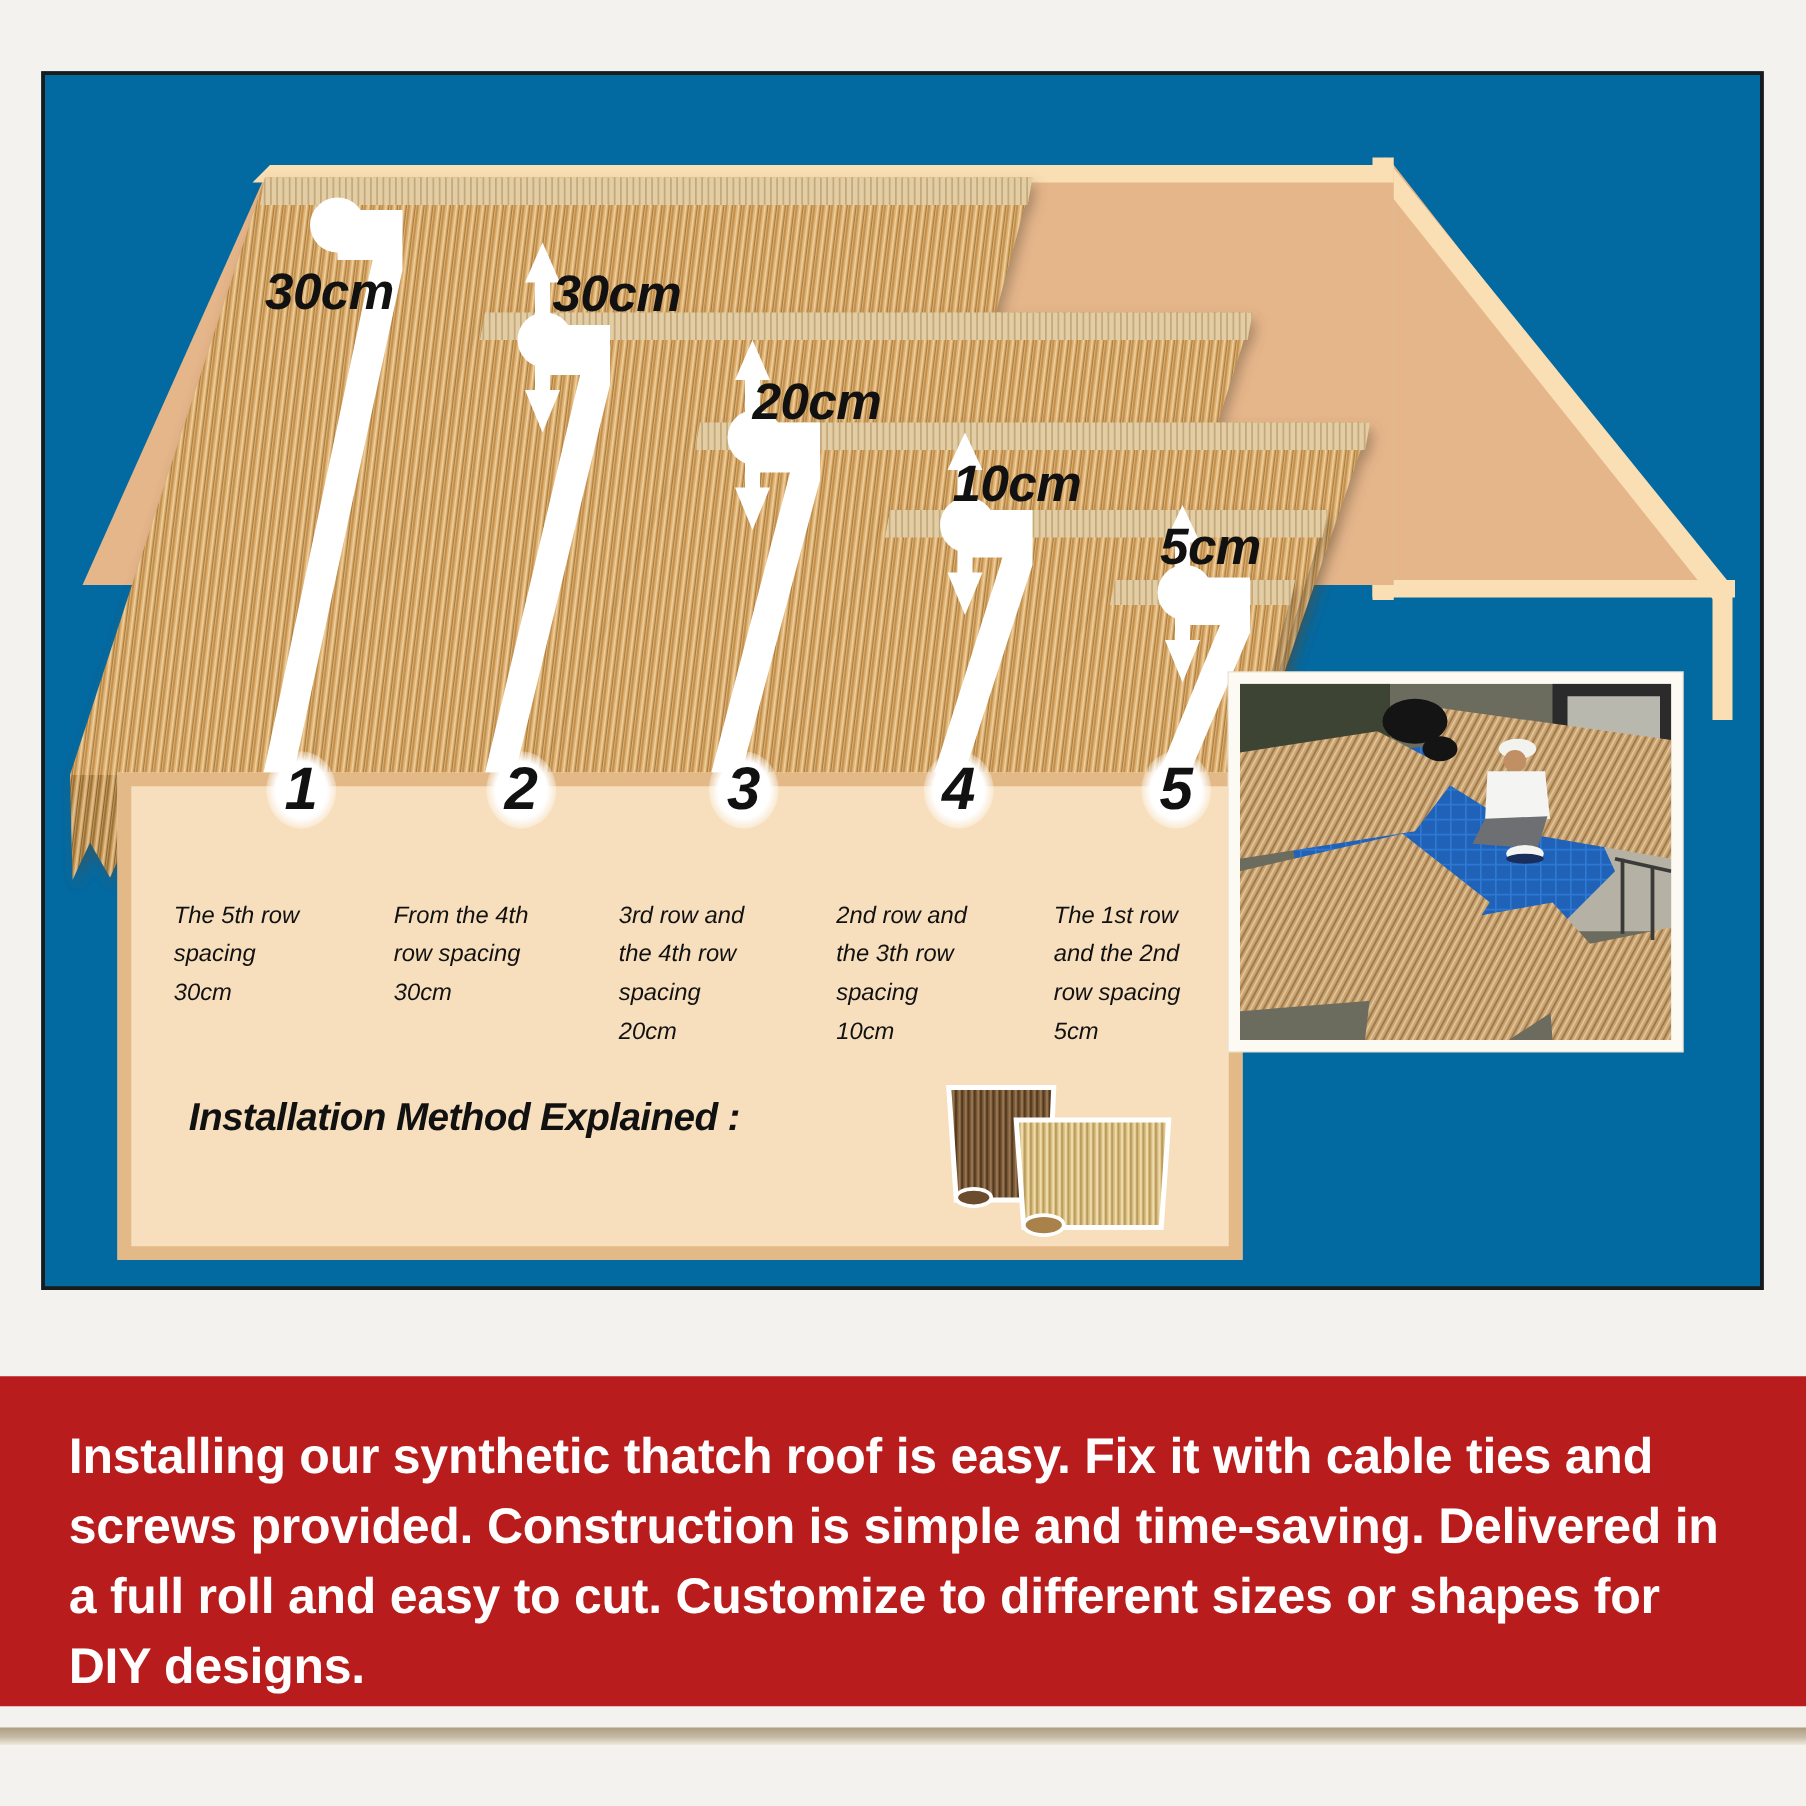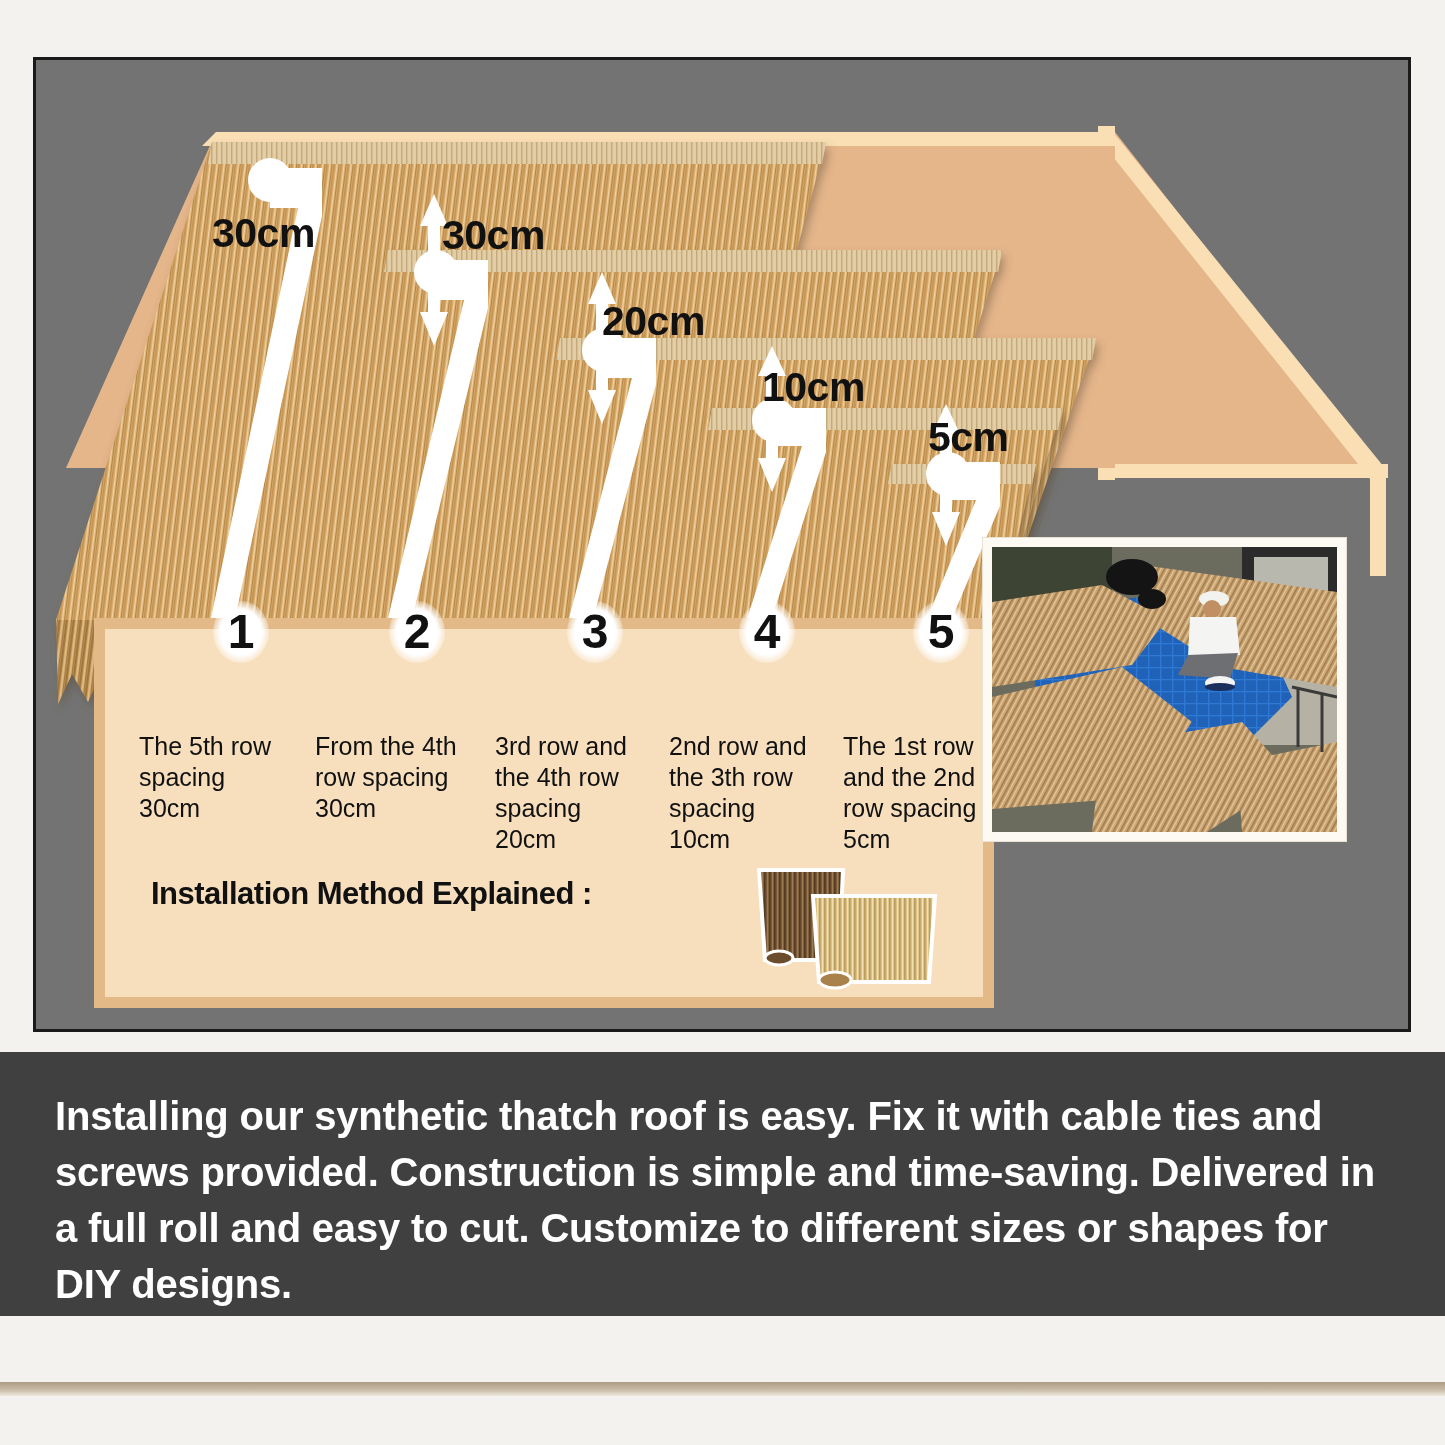--- a/index.html
+++ b/index.html
@@ -7,23 +7,24 @@
     width:1445px;height:1445px;
     background:#f4f2ee;
     font-family:"Liberation Sans", sans-serif;
     overflow:hidden;
     position:relative;
   }
   
   .card{
     position:absolute;left:33px;top:57px;width:1378px;height:975px;
     border:3px solid #1a1a1a;
-    background:#737373;
+    background:#0369a1;
     box-sizing:border-box;
     overflow:hidden;
+    font-style:italic;
   }
   
   .house{position:absolute;left:0;top:0;width:100%;height:100%;}
   .thatchsvg{position:absolute;left:0;top:0;}
 
   
   .dim{
     position:absolute;
     font-size:41px;font-weight:700;color:#111;
     font-family:"Liberation Sans", sans-serif;
@@ -39,43 +40,43 @@
     box-sizing:border-box;
   }
   .panel-inner{position:relative;width:100%;height:100%;}
   .badge{
     position:absolute;top:-28px;
     width:56px;height:62px;border-radius:50%;
     background:radial-gradient(ellipse at center,#ffffff 52%,rgba(255,255,255,0.0) 78%);
     color:#111;font-size:48px;font-weight:700;line-height:62px;text-align:center;
   }
   .capcol{
-    position:absolute;top:102px;
-    font-size:25px;line-height:31px;color:#111;font-weight:400;
+    position:absolute;top:88px;
+    font-size:19px;line-height:31px;color:#111;font-weight:400;
   }
   .title{
     position:absolute;left:46px;top:238px;
     font-size:31px;font-weight:700;color:#111;line-height:53px;
     letter-spacing:-0.5px;
   }
   .rolls{position:absolute;right:24px;bottom:6px;width:220px;height:135px;}
 
   
   .photo{
     position:absolute;left:947px;top:478px;width:363px;height:303px;
     background:#fdfaf4;
     padding:9px;box-sizing:border-box;
     box-shadow:0 0 0 1px #e9e1d2;
   }
   .photo svg{display:block;width:100%;height:100%;}
 
   
   .banner{
-    position:absolute;left:0;top:1052px;width:1445px;height:264px;
-    background:#404040;
+    position:absolute;left:0;top:1101px;width:1445px;height:264px;
+    background:#b91c1c;
   }
   .banner-text{
     position:absolute;left:55px;top:36px;width:1330px;
     color:#ffffff;font-size:40px;line-height:56px;font-weight:700;
     letter-spacing:-0.2px;
   }
   .banner-strip{
     position:absolute;left:0;top:1382px;width:1445px;height:14px;
     background:linear-gradient(#ad9c82,#c7bba6 55%,#efe9dc);
   }

